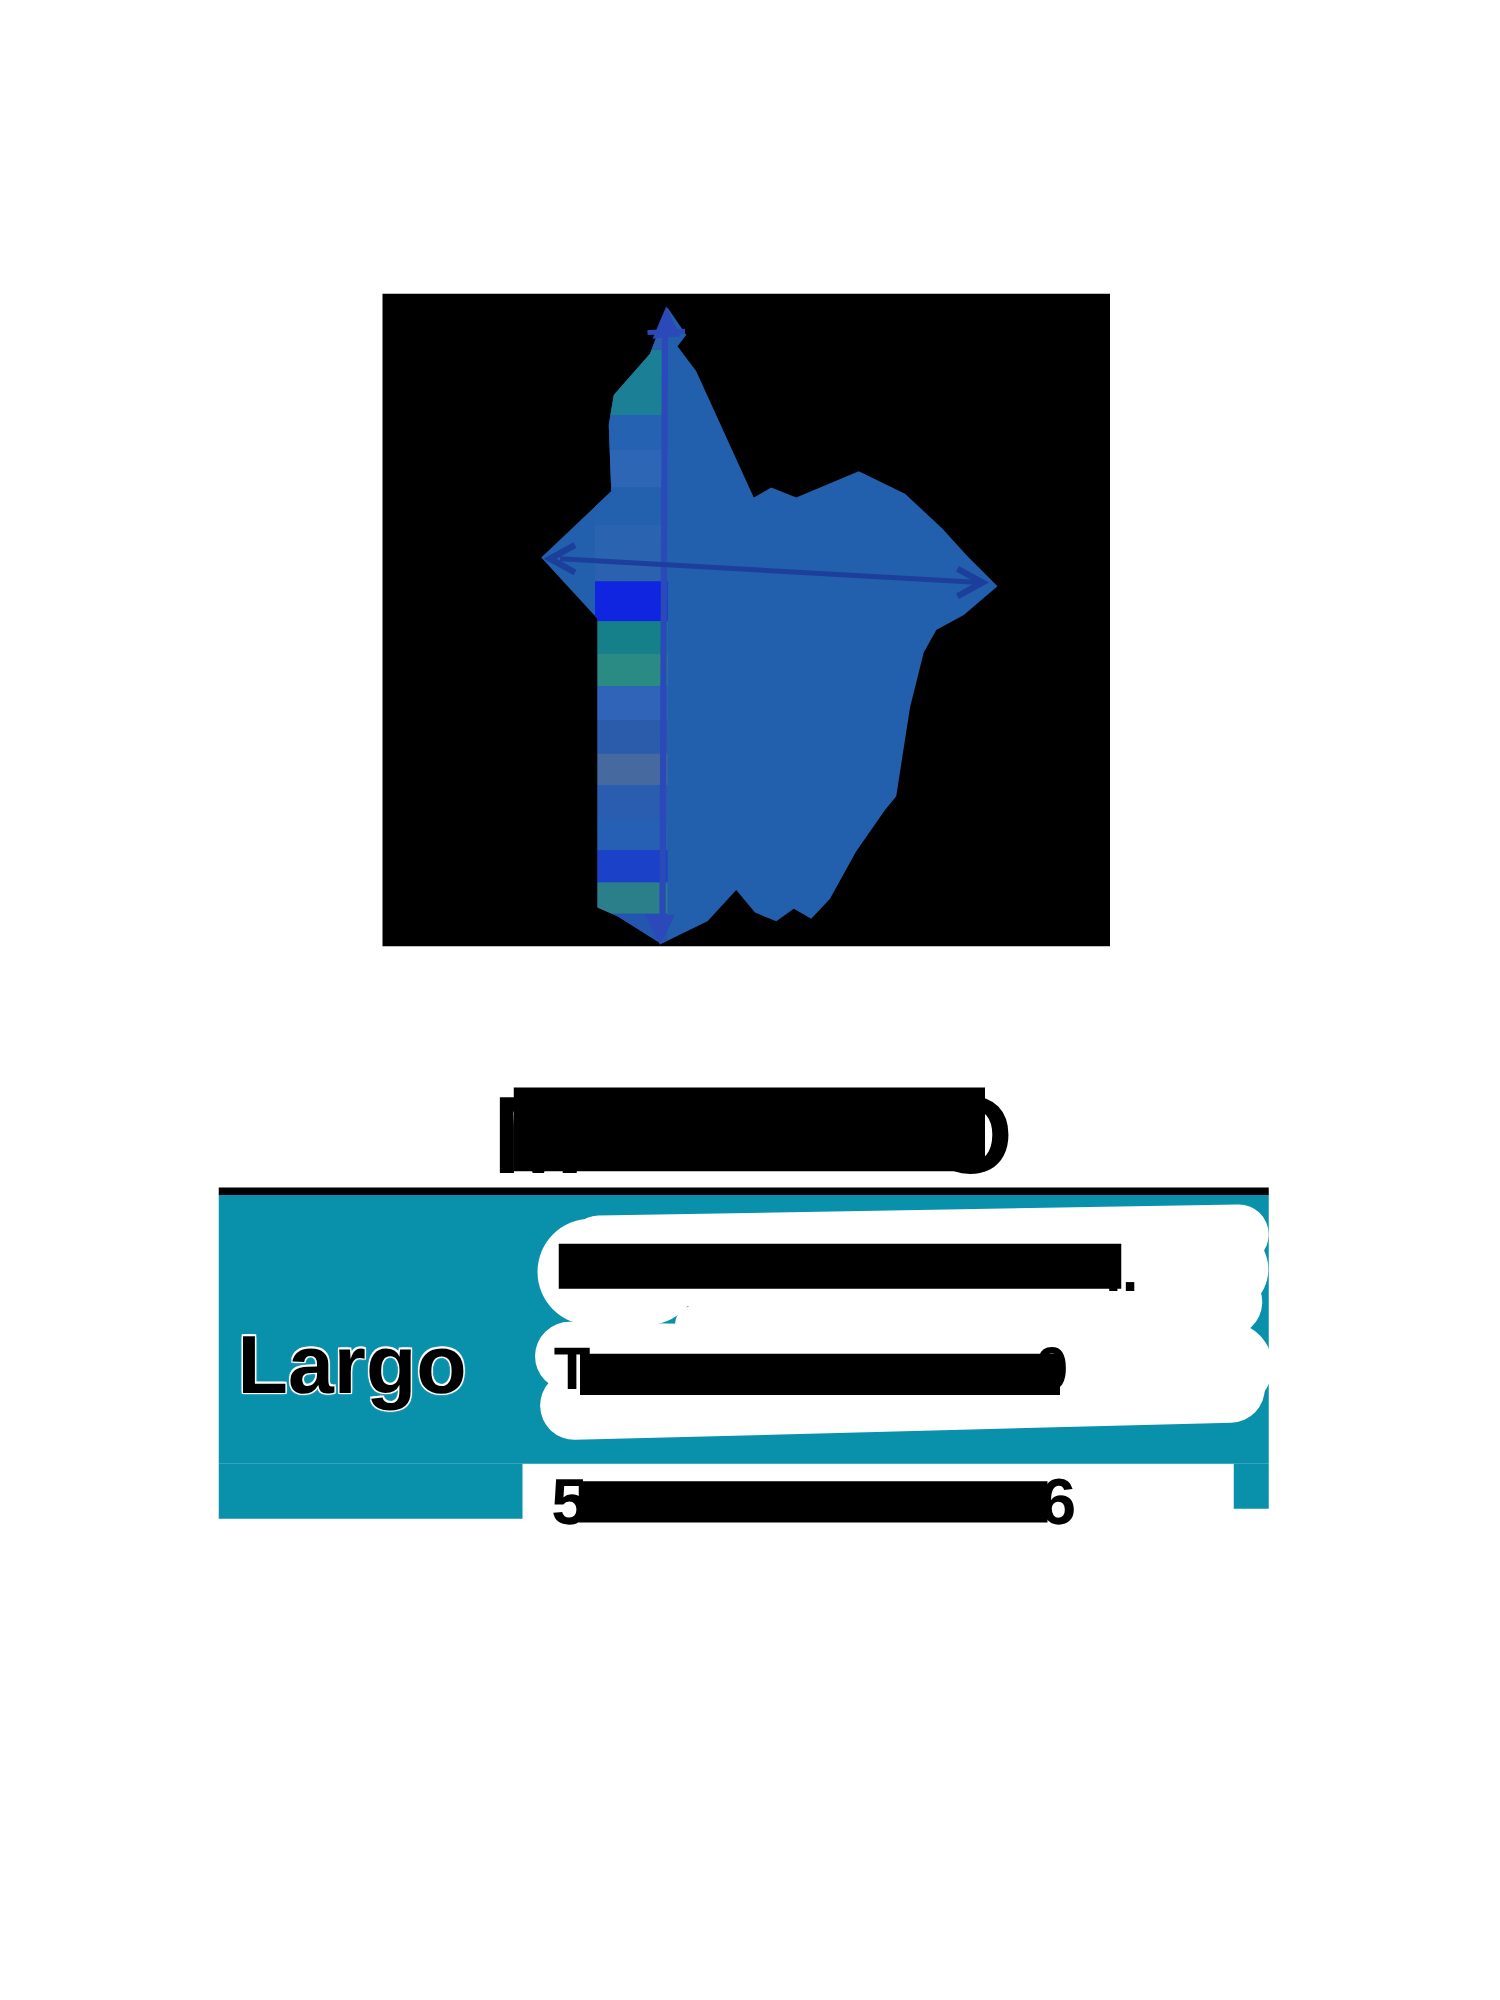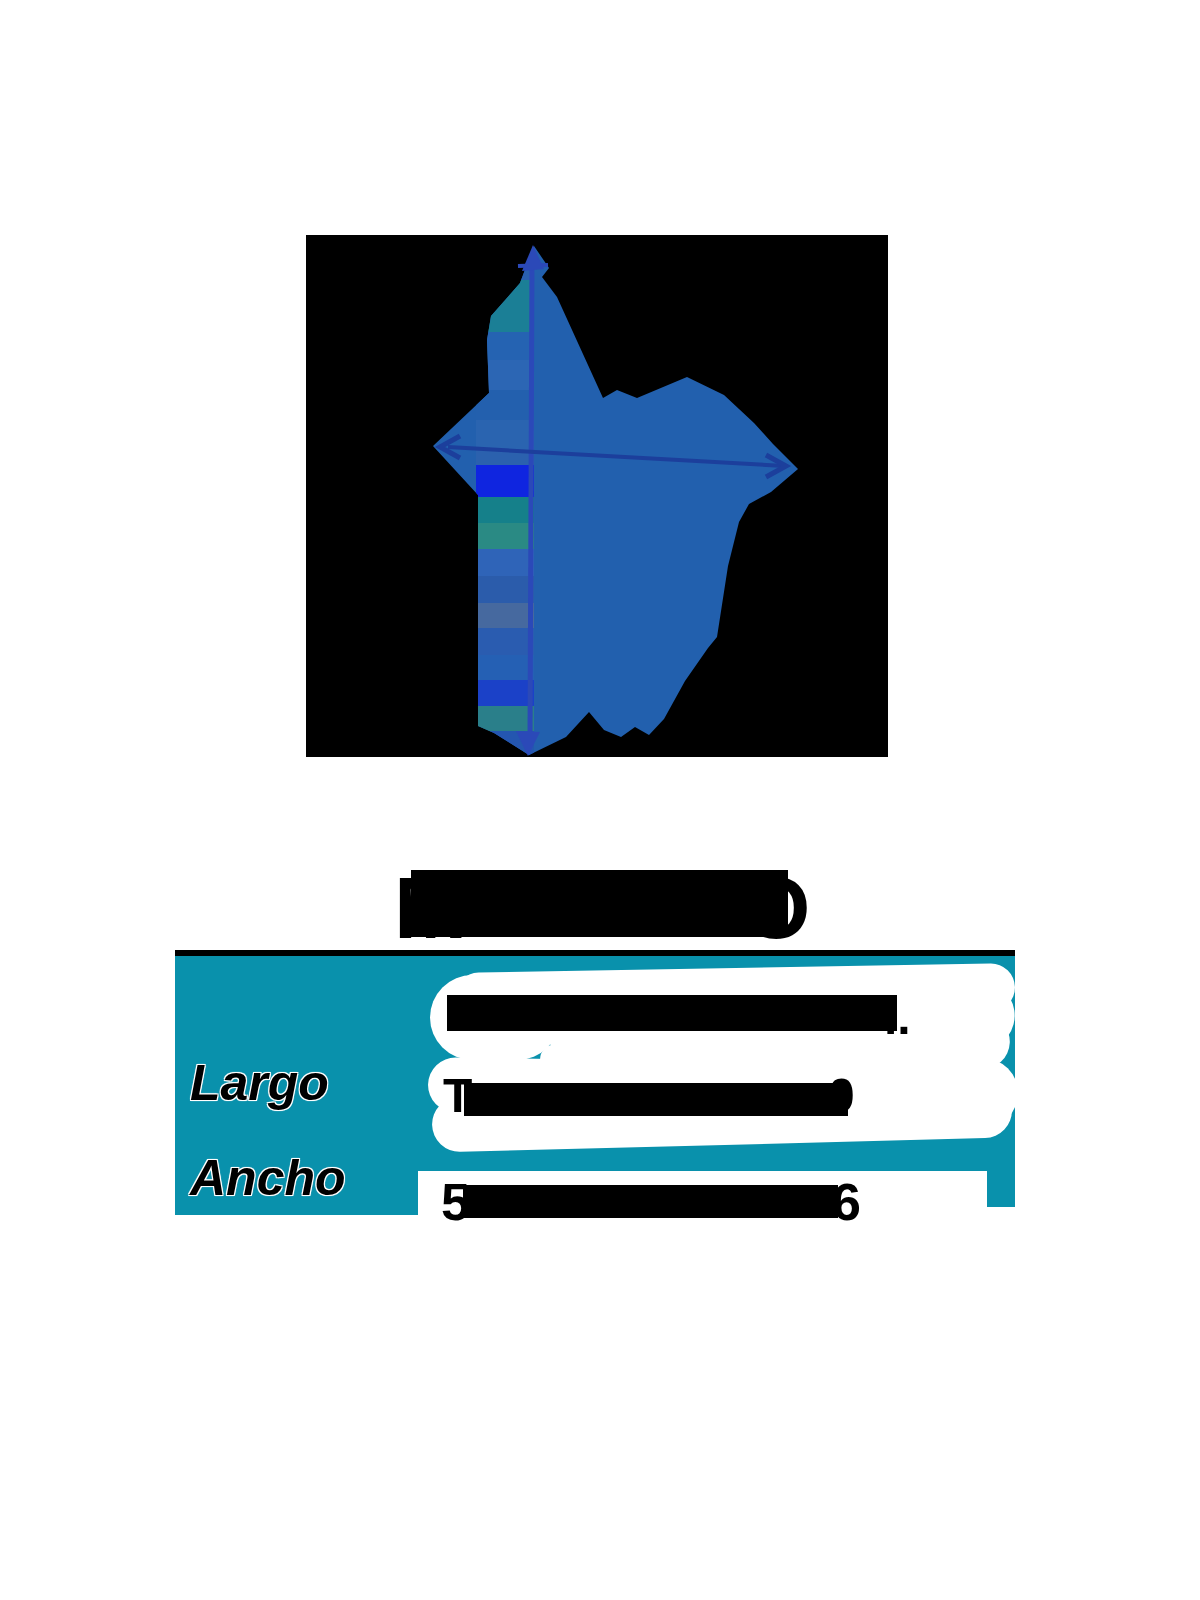--- a/index.html
+++ b/index.html
@@ -21,23 +21,22 @@
   #title-frag-right{left:742px;top:864px;}
   #title-redaction{left:411px;top:870px;width:377px;height:67px;background:#000;z-index:3;}
 
   
   #table-top-border{left:175px;top:950px;width:840px;height:6px;background:#000;z-index:1;}
   #table-main{left:175px;top:956px;width:840px;height:215px;z-index:1;}
   #table-leftcol{left:175px;top:1171px;width:243px;height:44px;z-index:1;}
   #table-rightnotch{left:987px;top:1171px;width:28px;height:36px;z-index:1;}
 
   .row-label{
-    font-size:50px;font-weight:700;color:#000;line-height:1;z-index:3;
+    font-size:66px;font-weight:700;color:#000;line-height:1;z-index:3;
     text-shadow:0 0 2px #fff,0 0 2px #fff,1px 1px 0 #fff,-1px -1px 0 #fff,1px -1px 0 #fff,-1px 1px 0 #fff;
-    font-style:italic;
   }
   #label-largo{left:190px;top:1058px;}
   #label-ancho{left:190px;top:1153px;}
 
   .scribble{background:#fff;z-index:2;}
 
   .value-frag{font-weight:700;color:#000;line-height:1;z-index:3;}
   .redact-bar{background:#000;z-index:4;}
 
   
@@ -116,21 +115,20 @@
   <div class="abs scribble" style="left:430px;top:975px;width:130px;height:85px;border-radius:45px;"></div>
   <div class="abs scribble" style="left:540px;top:1005px;width:470px;height:55px;border-radius:28px;transform:rotate(2.5deg);"></div>
   <div class="abs scribble" style="left:880px;top:985px;width:135px;height:70px;border-radius:35px;transform:rotate(-8deg);"></div>
 
   <div class="abs scribble" style="left:540px;top:1048px;width:430px;height:30px;border-radius:15px;transform:rotate(1deg);"></div>
   <div class="abs scribble" style="left:428px;top:1062px;width:575px;height:55px;border-radius:28px;transform:rotate(1deg);"></div>
   <div class="abs scribble" style="left:432px;top:1090px;width:580px;height:55px;border-radius:28px;transform:rotate(-1.5deg);"></div>
   <div class="abs scribble" style="left:940px;top:1058px;width:78px;height:70px;border-radius:36px;"></div>
 
   <div class="abs row-label" id="label-largo">Largo</div>
-  <div class="abs row-label" id="label-ancho">Ancho</div>
 
   <div class="abs value-frag" id="r1-frag-right">l.</div>
   <div class="abs redact-bar" id="r1-bar"></div>
 
   <div class="abs value-frag" id="r2-frag-left">T</div>
   <div class="abs value-frag" id="r2-frag-right">0</div>
   <div class="abs redact-bar" id="r2-bar"></div>
 
   <div class="abs value-frag" id="r3-frag-left">5</div>
   <div class="abs value-frag" id="r3-frag-right">6</div>

